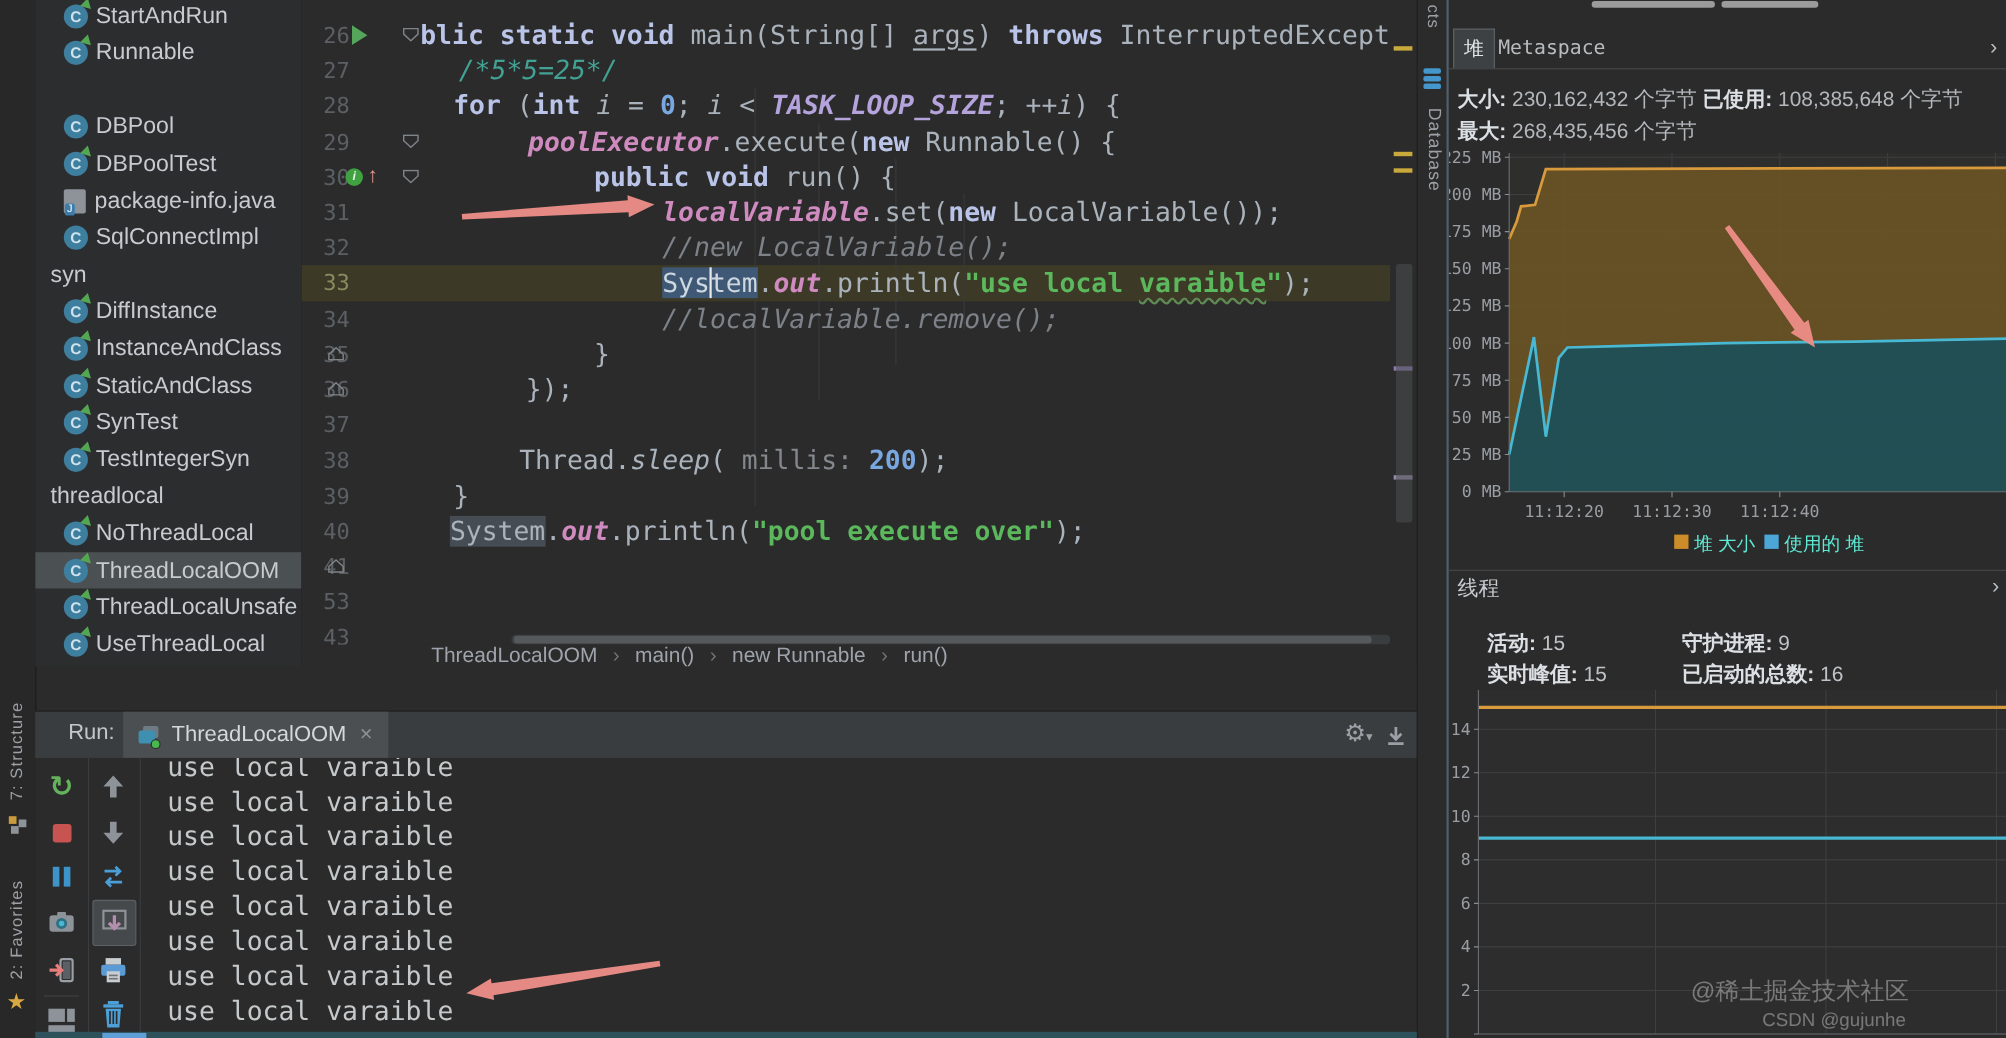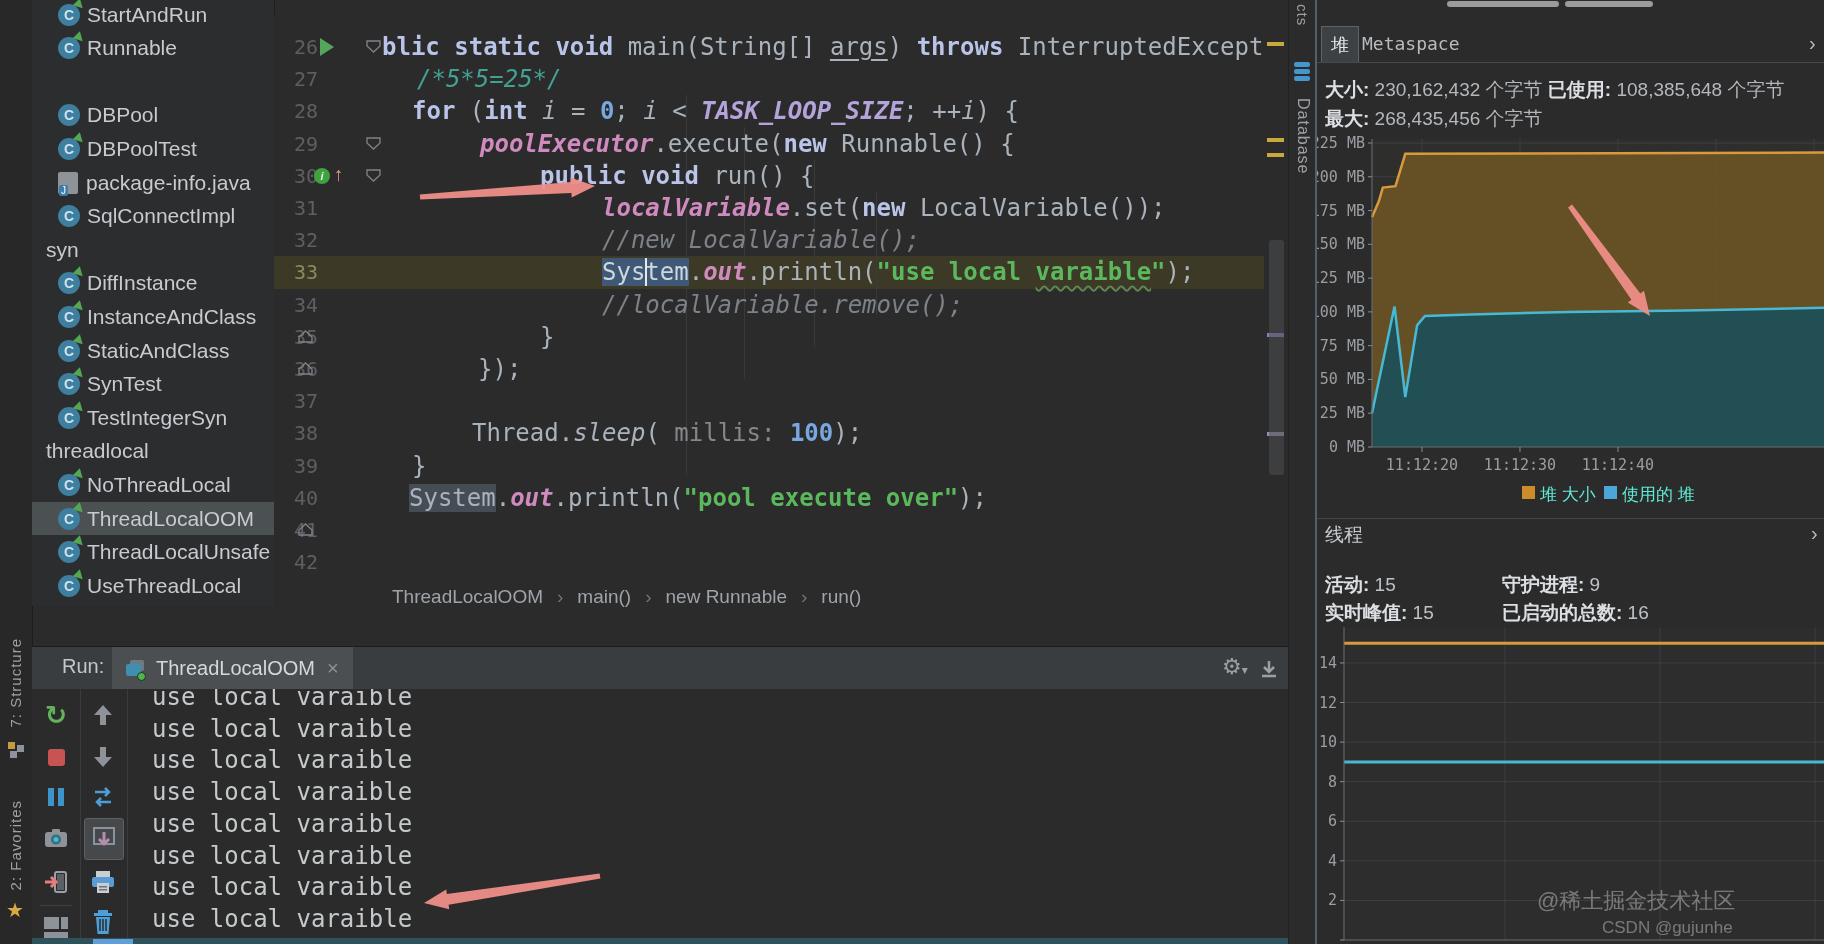--- a/index.html
+++ b/index.html
@@ -13,21 +13,21 @@
   
   #tree{left:32px;top:0;width:242px;height:606px;background:#2b2d2e;border-right:1px solid #1e1e1e;overflow:hidden;}
   .tree-row{position:absolute;left:0;width:242px;height:33px;display:flex;align-items:center;color:#c7cbd0;font-size:21px;white-space:nowrap;}
   .tree-row.selected{background:#4b5052;}
   .class-icon{position:relative;width:22px;height:22px;border-radius:50%;background:#3e7e9e;color:#cfe3ee;
       font-size:14px;font-weight:bold;display:flex;align-items:center;justify-content:center;flex:0 0 22px;margin-right:7px;}
   .run-badge{position:absolute;right:-4px;top:-4px;width:0;height:0;border-left:9px solid #53a652;border-top:5px solid transparent;border-bottom:5px solid transparent;transform:rotate(45deg);}
   .file-icon{width:20px;height:22px;background:#8d9399;border-radius:2px;position:relative;flex:0 0 20px;margin-right:8px;}
   .file-icon:after{content:"J";position:absolute;left:1px;bottom:-2px;background:#3d7dab;color:#fff;font-size:10px;padding:0 2px;border-radius:2px;}
   
-  #editor{left:274px;top:15px;width:990px;height:600px;background:#2b2b2b;overflow:hidden;}
+  #editor{left:274px;top:0;width:990px;height:600px;background:#2b2b2b;overflow:hidden;}
   #caret-row{position:absolute;left:0;width:990px;height:33px;background:#3c3a26;}
   .gutter-num{position:absolute;left:0;width:44px;height:32px;text-align:right;color:#5c6064;
       font-family:"DejaVu Sans Mono",monospace;font-size:20px;line-height:32px;}
   .gutter-num.caret{color:#8a8a5e;}
   .code-line{position:absolute;height:32px;line-height:32px;white-space:pre;
       font-family:"DejaVu Sans Mono",monospace;font-size:24px;}
   .tok-k{color:#b9c4e8;font-weight:bold}
   .tok-p{color:#aab3bc}
   .tok-i{color:#aab3bc;font-style:italic}
   .tok-f{color:#cf8bbf;font-style:italic;font-weight:bold}
@@ -88,21 +88,21 @@
       font-family:"DejaVu Sans Mono",monospace;}
   .rp-tab.selected{background:#3e4143;border:1px solid #5f6365;border-bottom:none;color:#e2e6ea;}
   .rp-chevron{position:absolute;color:#b9bec3;font-size:20px;}
   .info-line{position:absolute;left:8px;width:500px;white-space:nowrap;overflow:hidden;font-size:19px;color:#b4b8bc;}
   .info-line b{color:#dce0e4;font-weight:bold;}
   .legend-sq{position:absolute;width:13px;height:13px;}
   .legend-label{position:absolute;font-size:17px;color:#5eead4;white-space:nowrap;}
   #threads-divider{position:absolute;left:0;top:518px;width:509px;height:1px;background:#45474a;}
   #threads-title{position:absolute;left:8px;top:522px;font-size:19px;color:#c8ccd0;}
   .stat{position:absolute;font-size:19px;color:#bfc3c7;white-space:nowrap;}
-  .stat b{color:#dce0e4;}
+  .stat b{color:#dce0e4;margin-left:27px;}
   .chart-label{font-family:"DejaVu Sans Mono",monospace;}
   #watermark1{position:absolute;left:220px;top:886px;font-size:22px;color:rgba(225,225,225,.42);}
   #watermark2{position:absolute;left:285px;top:918px;font-size:17px;color:rgba(225,225,225,.42);}
   
   .top-bar{position:absolute;top:1px;height:6px;background:#9b9b9b;border-radius:3px;}
   #bottom-strip{left:32px;top:938px;width:1256px;height:6px;background:#2e525c;}
   #bottom-blue{left:93px;top:939px;width:40px;height:5px;background:#5e9fd8;}
   #overlay{position:absolute;left:0;top:0;pointer-events:none;}
 </style>
 </head>
@@ -233,31 +233,31 @@
         </svg>
         <div class="code-line" style="top: 305.8px; left: 266px;"><span class="tok-p">}</span></div>
         <div class="gutter-num" style="top: 338px;">36</div>
         <svg class="fold-icon" width="15" height="13" style="left: 24px; top: 347px;">
           <path d="M1 12 h13 v-5 l-6.5 -6 l-6.5 6 z" fill="none" stroke="#7f848a" stroke-width="1.3"></path>
         </svg>
         <div class="code-line" style="top: 338px; left: 204px;"><span class="tok-p">});</span></div>
         <div class="gutter-num" style="top: 370.2px;">37</div>
         <div class="code-line" style="top: 370.2px; left: 204px;"></div>
         <div class="gutter-num" style="top: 402.4px;">38</div>
-        <div class="code-line" style="top: 402.4px; left: 198px;"><span class="tok-p">Thread.</span><span class="tok-i">sleep</span><span class="tok-p">( </span><span class="tok-h">millis: </span><span class="tok-n">100</span><span class="tok-p">);</span></div>
+        <div class="code-line" style="top: 402.4px; left: 198px;"><span class="tok-p">Thread.</span><span class="tok-i">sleep</span><span class="tok-p">( </span><span class="tok-h">millis: </span><span class="tok-n">200</span><span class="tok-p">);</span></div>
         <div class="gutter-num" style="top: 434.6px;">39</div>
         <div class="code-line" style="top: 434.6px; left: 138px;"><span class="tok-p">}</span></div>
         <div class="gutter-num" style="top: 466.8px;">40</div>
         <div class="code-line" style="top: 466.8px; left: 135px;"><span class="tok-occ">System</span><span class="tok-p">.</span><span class="tok-f">out</span><span class="tok-p">.println(</span><span class="tok-s">"pool execute over"</span><span class="tok-p">);</span></div>
         <div class="gutter-num" style="top: 499px;">41</div>
         <svg class="fold-icon" width="15" height="13" style="left: 24px; top: 508px;">
           <path d="M1 12 h13 v-5 l-6.5 -6 l-6.5 6 z" fill="none" stroke="#7f848a" stroke-width="1.3"></path>
         </svg>
         <div class="code-line" style="top: 499px; left: 135px;"></div>
-        <div class="gutter-num" style="top: 531.2px;">42</div>
+        <div class="gutter-num" style="top: 531.2px;">53</div>
         <div class="code-line" style="top: 531.2px; left: 135px;"></div>
         <div class="gutter-num" style="top: 563.4px;">43</div>
         <div class="code-line" style="top: 563.4px; left: 135px;"></div>
       </div>
     <div id="caret" style="left: 371.38px; top: 243.4px;"></div>
     <div id="h-scrollbar">
         <div id="h-thumb"></div>
       </div>
   </div>
 

